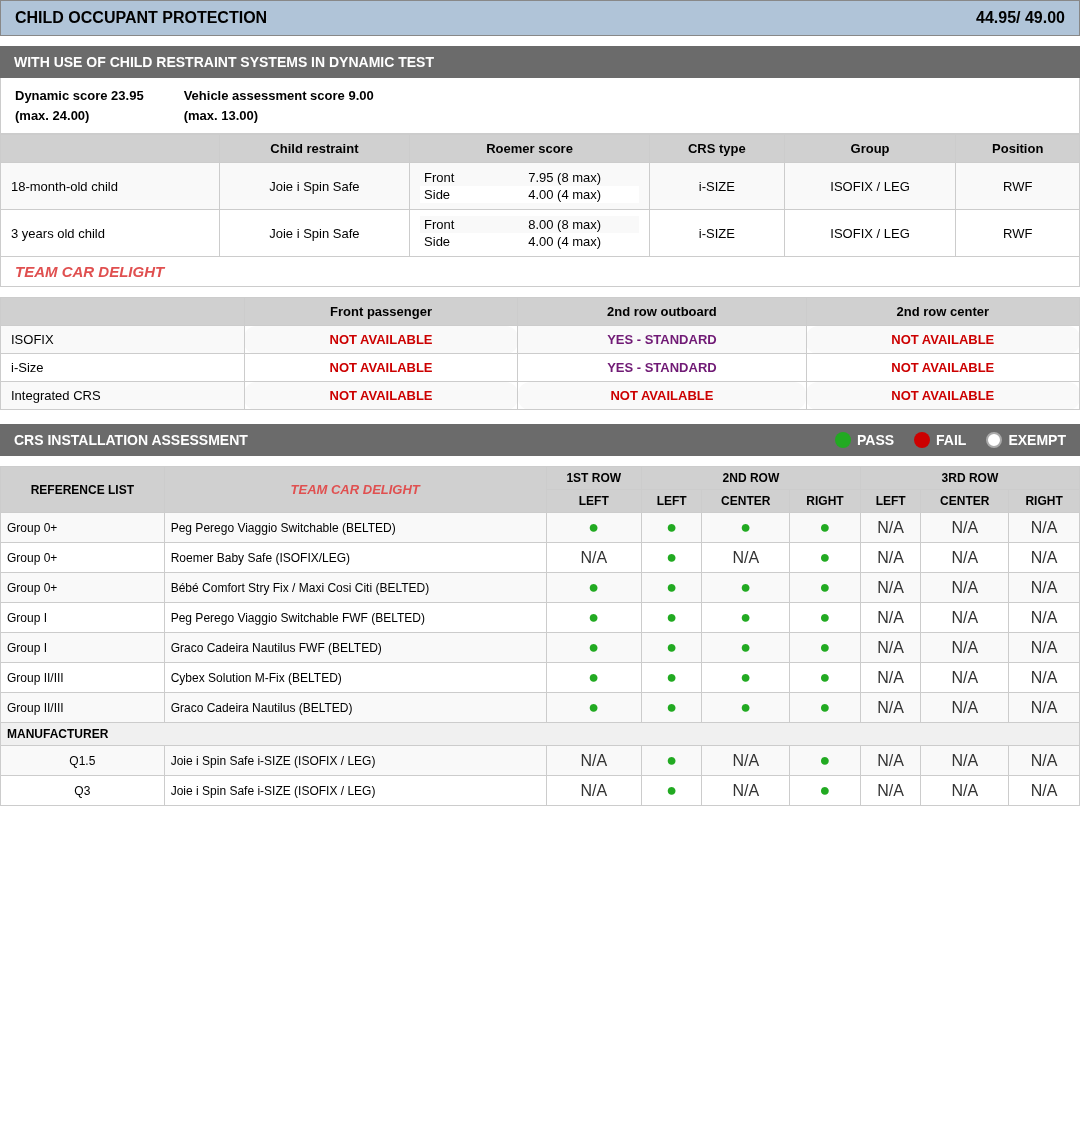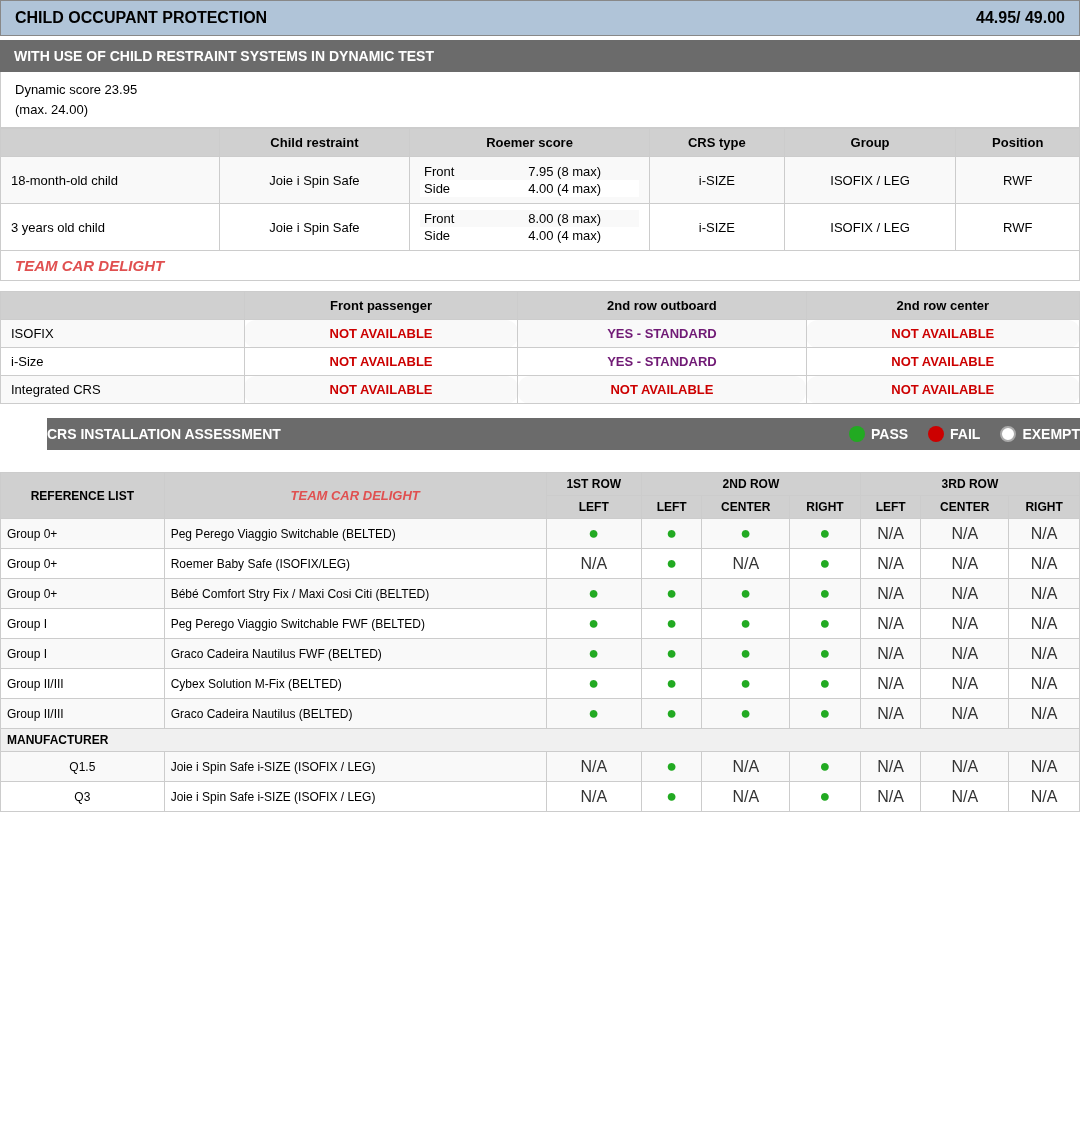--- a/index.html
+++ b/index.html
@@ -15,30 +15,31 @@
       align-items: flex-end;
       border: 1px solid #888;
     }
 
     .sub-header {
       background: #6b6b6b;
       color: #fff;
       padding: 8px 14px;
       font-weight: bold;
       font-size: 14px;
-      margin-top: 4px;
+      margin-top: 10px;
     }
 
     .score-row {
       display: flex;
       padding: 8px 14px;
       border: 1px solid #ccc;
       border-top: none;
       background: #fff;
       gap: 40px;
+      font-weight: bold;
     }
 
     .score-block { line-height: 1.5; }
 
     table { width: 100%; border-collapse: collapse; }
     th, td { border: 1px solid #ccc; padding: 6px 10px; text-align: center; vertical-align: middle; }
     thead th { background: #d0d0d0; font-weight: bold; font-size: 13px; }
     tbody tr:nth-child(odd) { background: #f9f9f9; }
     tbody tr:nth-child(even) { background: #fff; }
     td.left-label { text-align: left; font-weight: normal; }
@@ -53,28 +54,27 @@
       font-weight: bold;
       font-size: 15px;
       color: #e05050;
       padding: 4px 0;
       display: inline-block;
     }
 
     .crs-header {
       background: #6b6b6b;
       color: #fff;
-      padding: 8px 0;
+      padding: 8px 14px;
       font-weight: bold;
       font-size: 14px;
       display: flex;
       align-items: center;
       gap: 20px;
       margin-top: 14px;
-      margin-left: 47px;
     }
 
     .legend-item { display: flex; align-items: center; gap: 6px; font-weight: bold; font-size: 14px; }
     .dot { width: 16px; height: 16px; border-radius: 50%; display: inline-block; }
     .dot-green { background: #22aa22; }
     .dot-red { background: #cc0000; }
     .dot-white { background: #fff; border: 2px solid #aaa; }
 
     .ref-table th { font-size: 12px; padding: 4px 6px; }
     .ref-table td { font-size: 12px; padding: 4px 6px; }
@@ -107,20 +107,24 @@
   </div>
 
   <div class="sub-header">
     <span>WITH USE OF CHILD RESTRAINT SYSTEMS IN DYNAMIC TEST</span>
   </div>
 
   <div class="score-row">
     <div class="score-block">
       <div>Dynamic score 23.95</div>
       <div>(max. 24.00)</div>
+    </div>
+    <div class="score-block">
+      <div>Vehicle assessment score 9.00</div>
+      <div>(max. 13.00)</div>
     </div>
   </div>
 
   <table class="dynamic-table">
     <thead>
       <tr>
         <th></th>
         <th>Child restraint</th>
         <th>Roemer score</th>
         <th>CRS type</th>
@@ -218,21 +222,21 @@
     <div class="legend-item">
       <span class="dot dot-red"></span>
       <span>FAIL</span>
     </div>
     <div class="legend-item">
       <span class="dot dot-white"></span>
       <span>EXEMPT</span>
     </div>
   </div>
 
-  <table class="ref-table" style="margin-top:22px;">
+  <table class="ref-table" style="margin-top:10px;">
     <thead>
       <tr style="background:#d0d0d0;">
         <th rowspan="2">REFERENCE LIST</th>
         <th rowspan="2" style="text-align:center;">
           <span class="watermark" style="font-size:13px;">TEAM CAR DELIGHT</span>
         </th>
         <th>1ST ROW</th>
         <th colspan="3">2ND ROW</th>
         <th colspan="3">3RD ROW</th>
       </tr>

